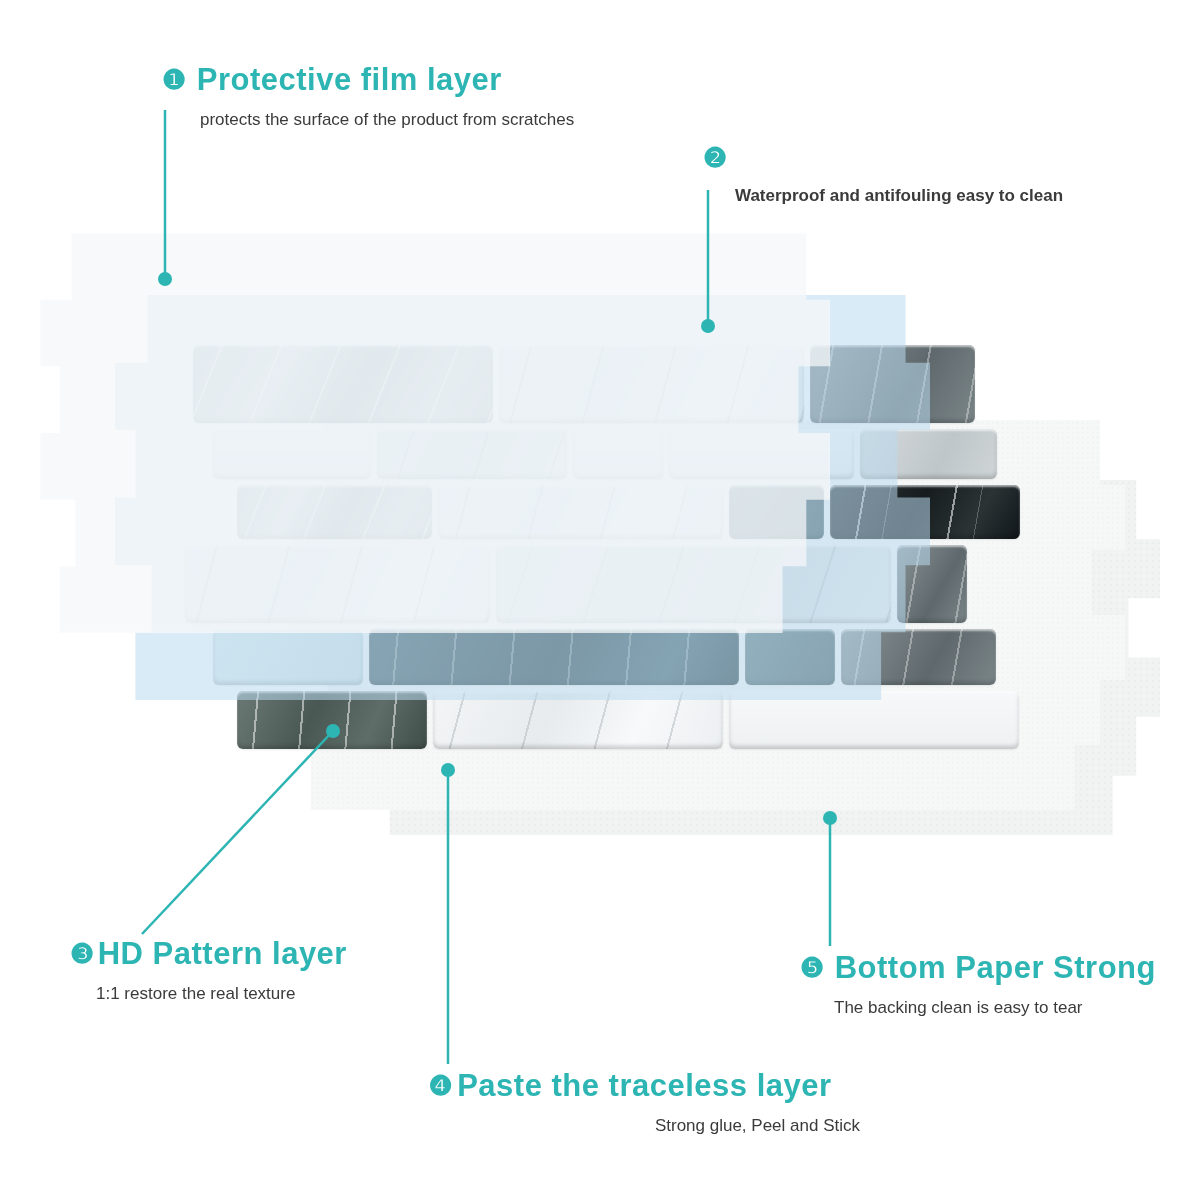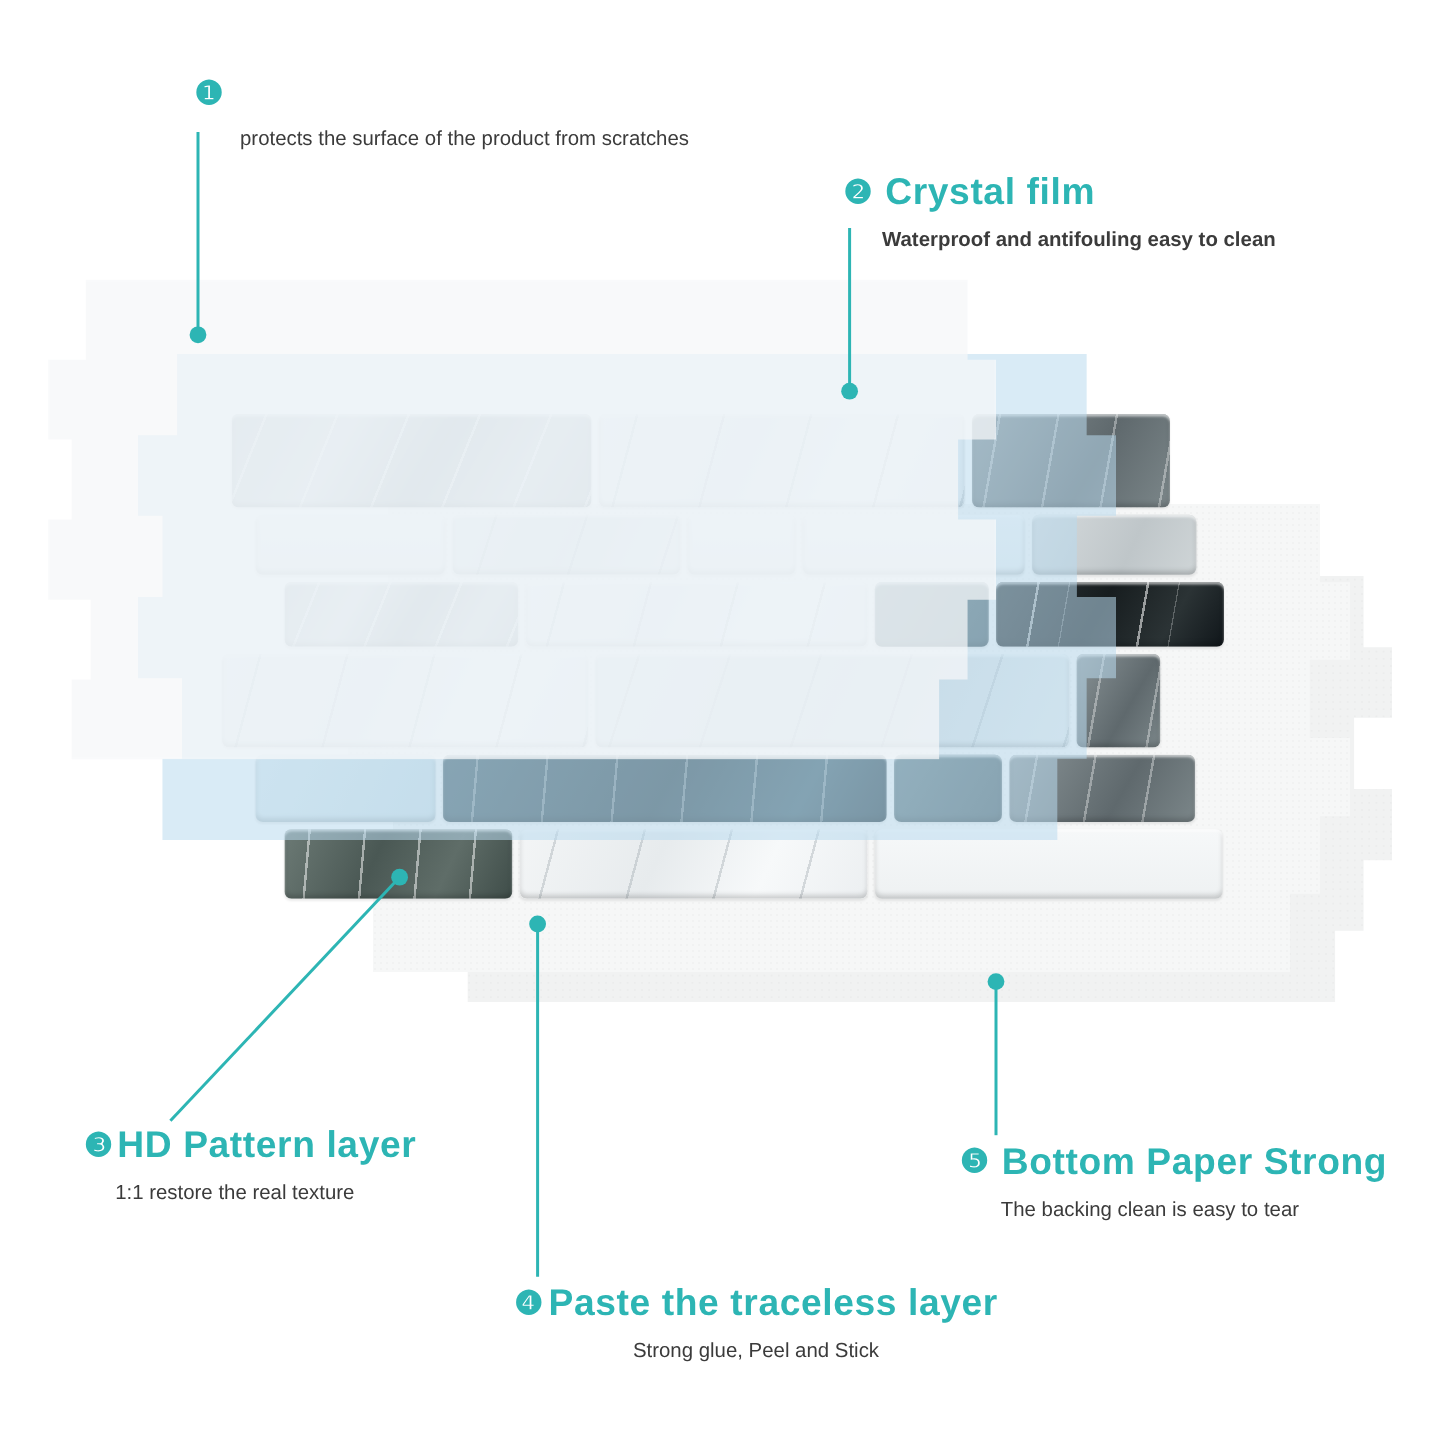--- a/index.html
+++ b/index.html
@@ -121,21 +121,21 @@
   .c1{left:162px; top:62px;}
   .c1 .co-sub{padding-left:38px;}
   .c2{left:703px; top:142px;}
   .c2 .co-sub{padding-left:32px;font-weight:bold;}
   .c3{left:70px; top:936px;}
   .c3 .co-num{margin-right:3px;}
   .c3 .co-sub{padding-left:26px;}
   .c4{left:400px; top:1068px; width:460px;}
   .c4 .co-title{justify-content:center;}
   .c4 .co-num{margin-right:4px;}
-  .c4 .co-sub{text-align:center;}
+  .c4 .co-sub{text-align:right;}
   .c5{left:800px; top:950px;}
   .c5 .co-sub{padding-left:34px;}
 </style>
 </head>
 <body>
 
 <div class="canvas">
 
   <div class="layer layer-e"></div>
   <div class="layer layer-d"></div>
@@ -187,28 +187,28 @@
     <circle cx="333" cy="731" r="7"></circle>
     <line x1="448" y1="770" x2="448" y2="1064"></line>
     <circle cx="448" cy="770" r="7"></circle>
     <line x1="830" y1="818" x2="830" y2="946"></line>
     <circle cx="830" cy="818" r="7"></circle>
   </svg>
 
   <div class="callout c1">
     <div class="co-title">
       <span class="co-num">❶</span>
+      <span class="co-text">Protective film layer</span>
     </div>
     <div class="co-sub">protects the surface of the product from scratches</div>
   </div>
 
   <div class="callout c2">
     <div class="co-title">
       <span class="co-num">❷</span>
-      <span class="co-text">Crystal film</span>
     </div>
     <div class="co-sub">Waterproof and antifouling easy to clean</div>
   </div>
 
   <div class="callout c3">
     <div class="co-title">
       <span class="co-num">❸</span>
       <span class="co-text">HD Pattern layer</span>
     </div>
     <div class="co-sub">1:1 restore the real texture</div>

